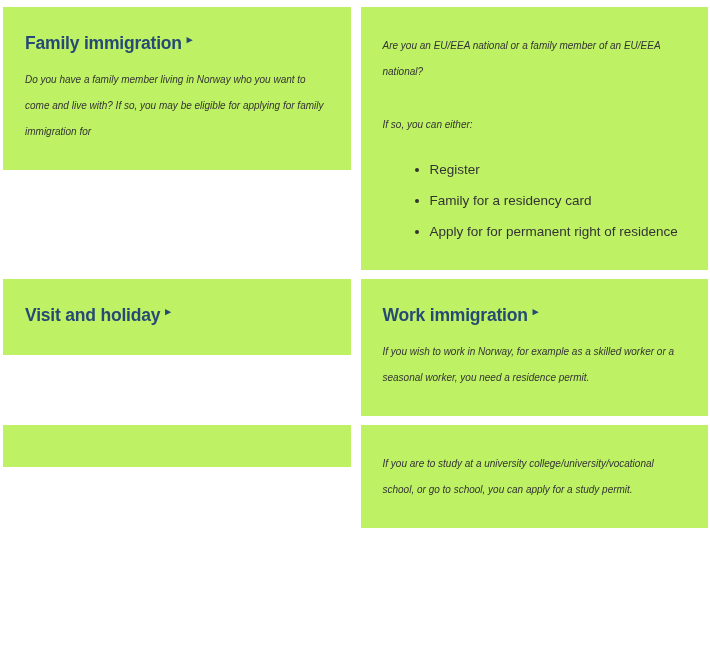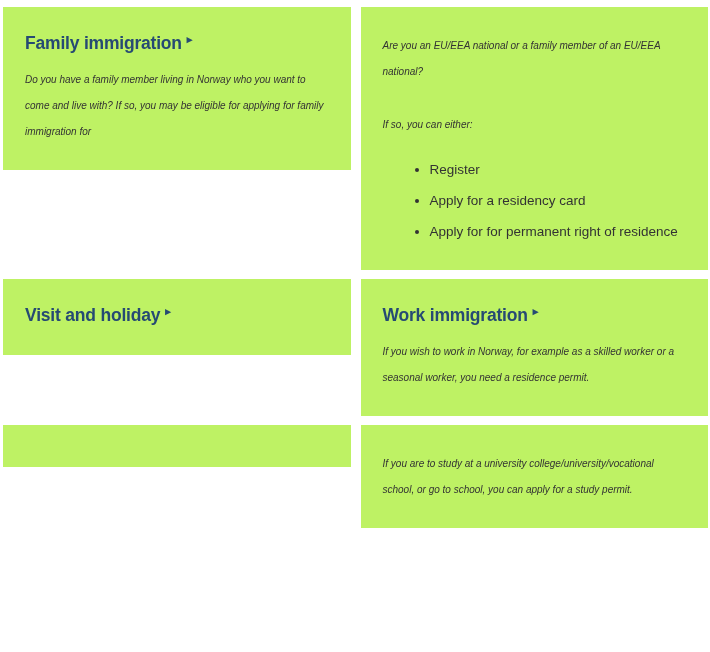--- a/index.html
+++ b/index.html
@@ -69,21 +69,21 @@
       <a><span>Family immigration</span><span class="arrow">▸</span></a>
     </h2>
     <p>Do you have a family member living in Norway who you want to come and live with? If so, you may be eligible for applying for family immigration for</p>
   </section>
 
   <section class="card">
     <p>Are you an EU/EEA national or a family member of an EU/EEA national?</p>
     <p>If so, you can either:</p>
     <ul>
       <li>Register</li>
-      <li>Apply for a residency card</li>
+      <li>Family for a residency card</li>
       <li>Apply for for permanent right of residence</li>
     </ul>
   </section>
 
   <section class="card">
     <h2>
       <a><span>Visit and holiday</span><span class="arrow">▸</span></a>
     </h2>
   </section>
 

